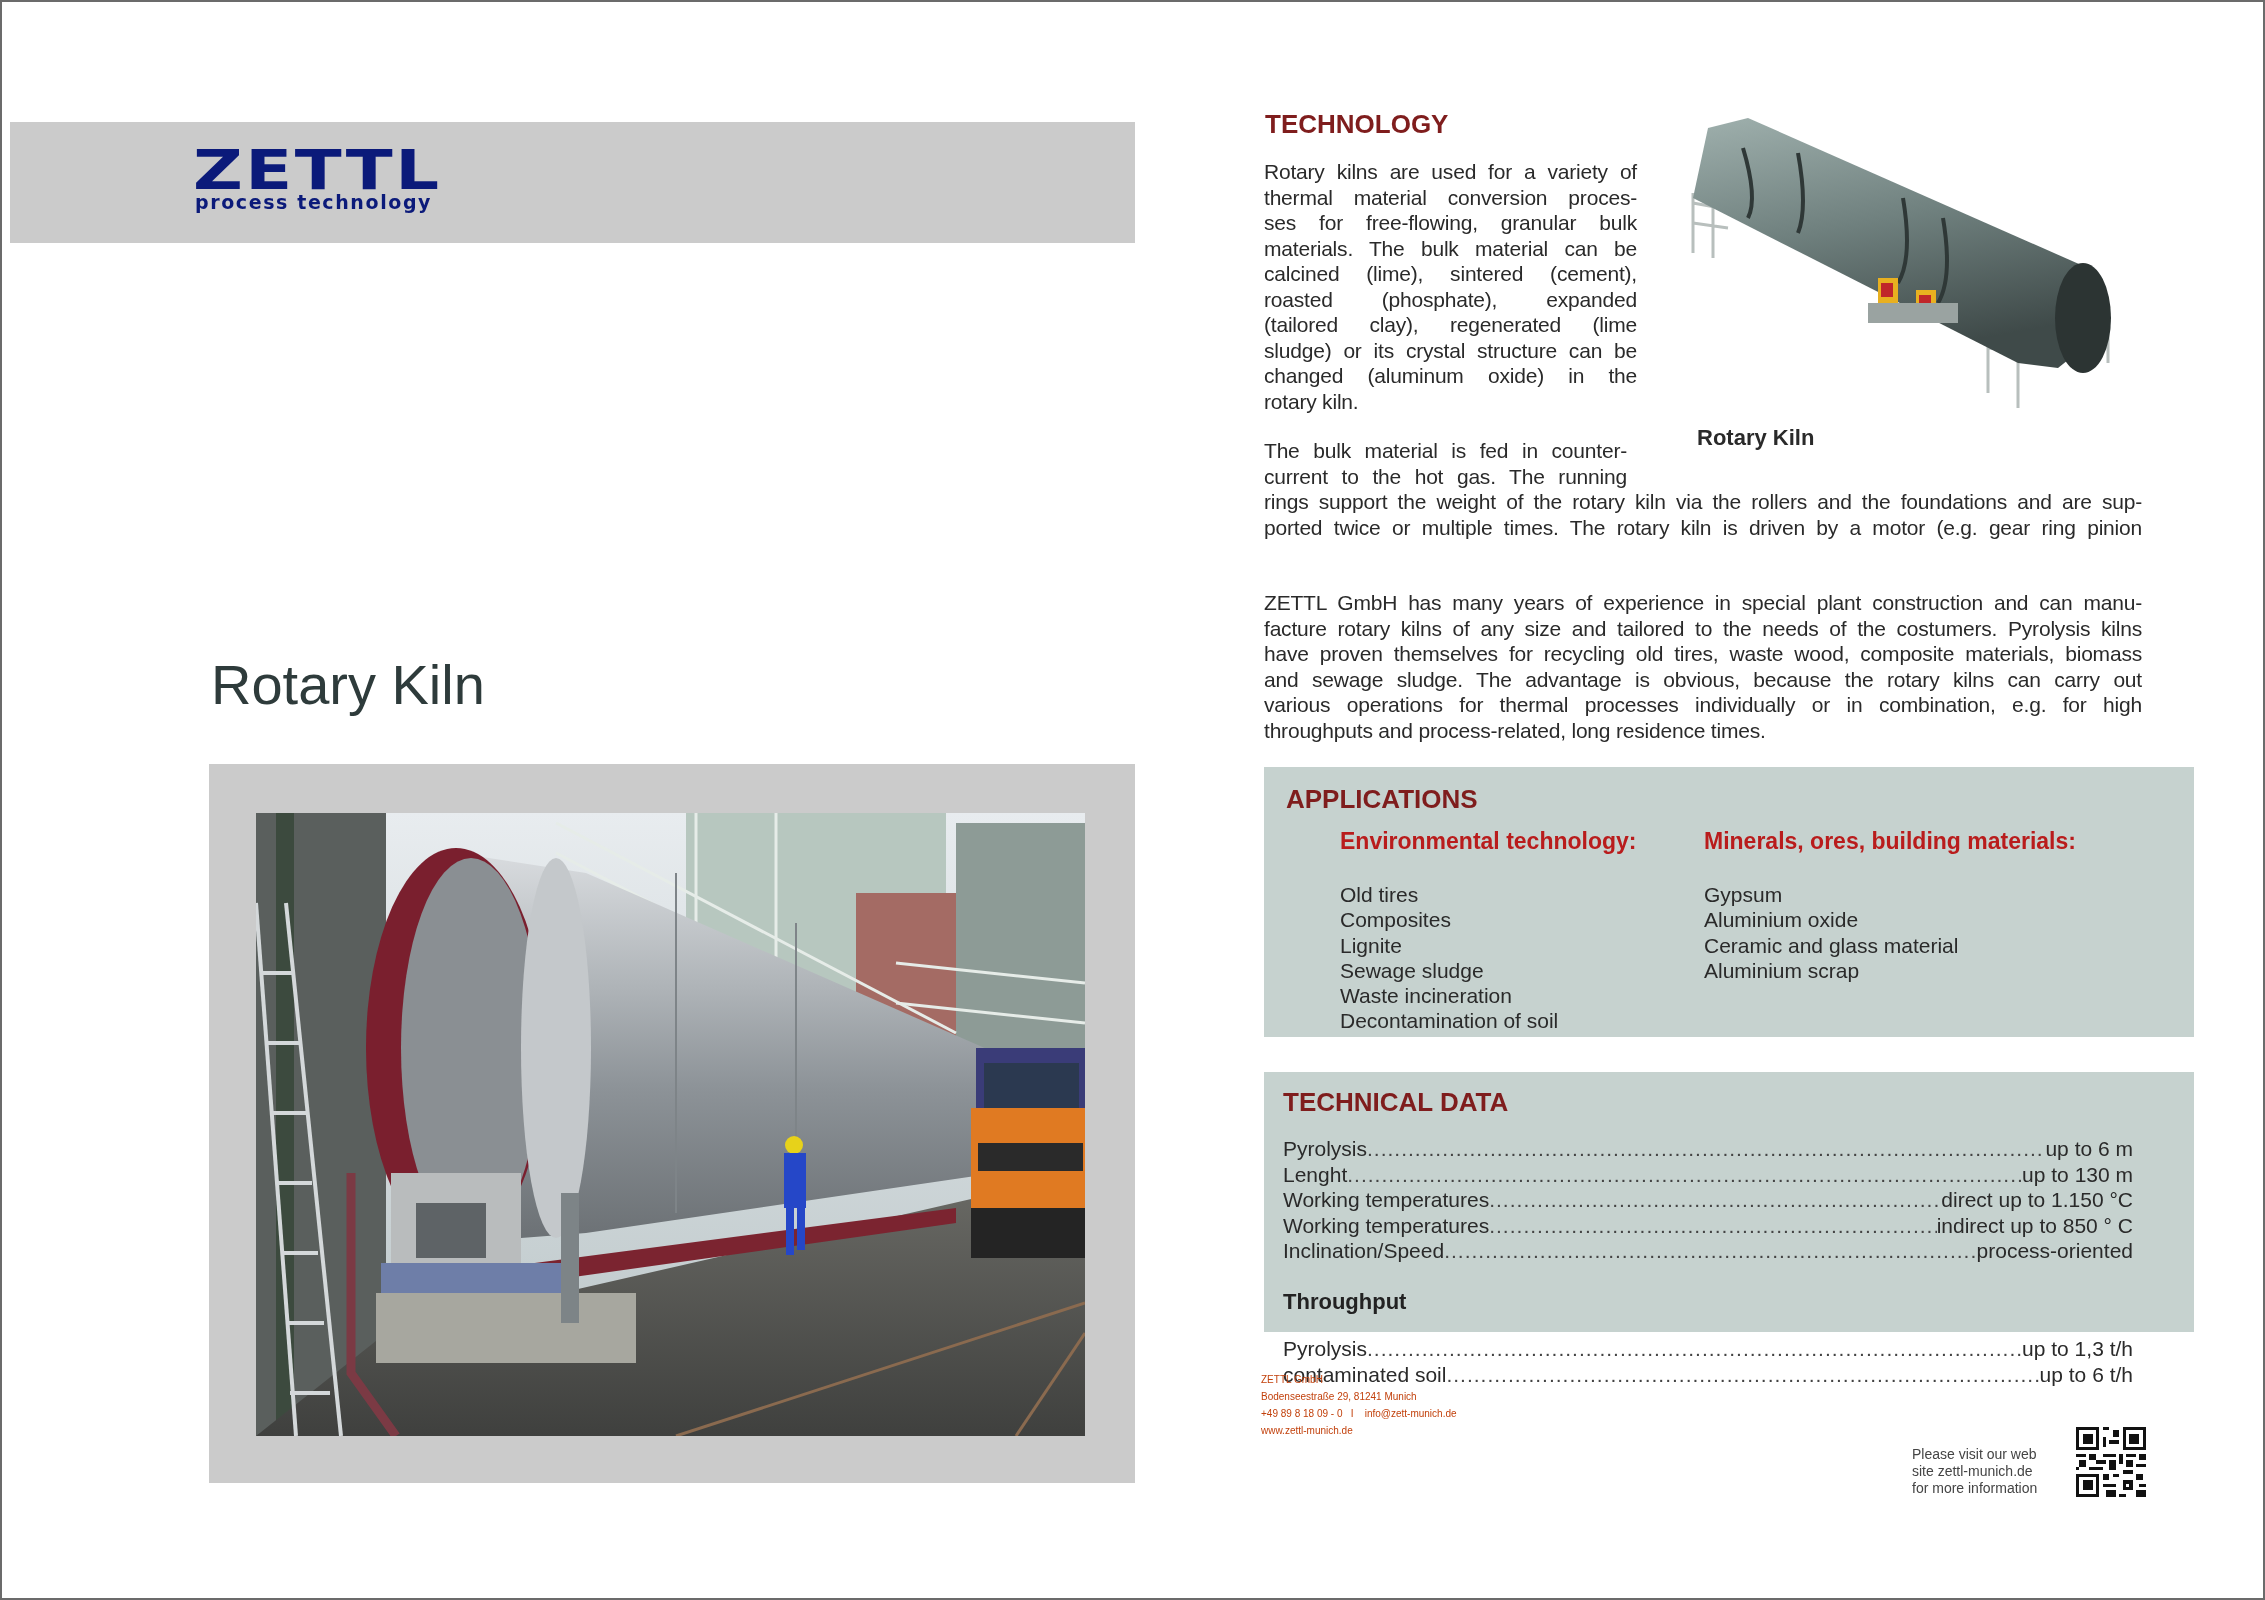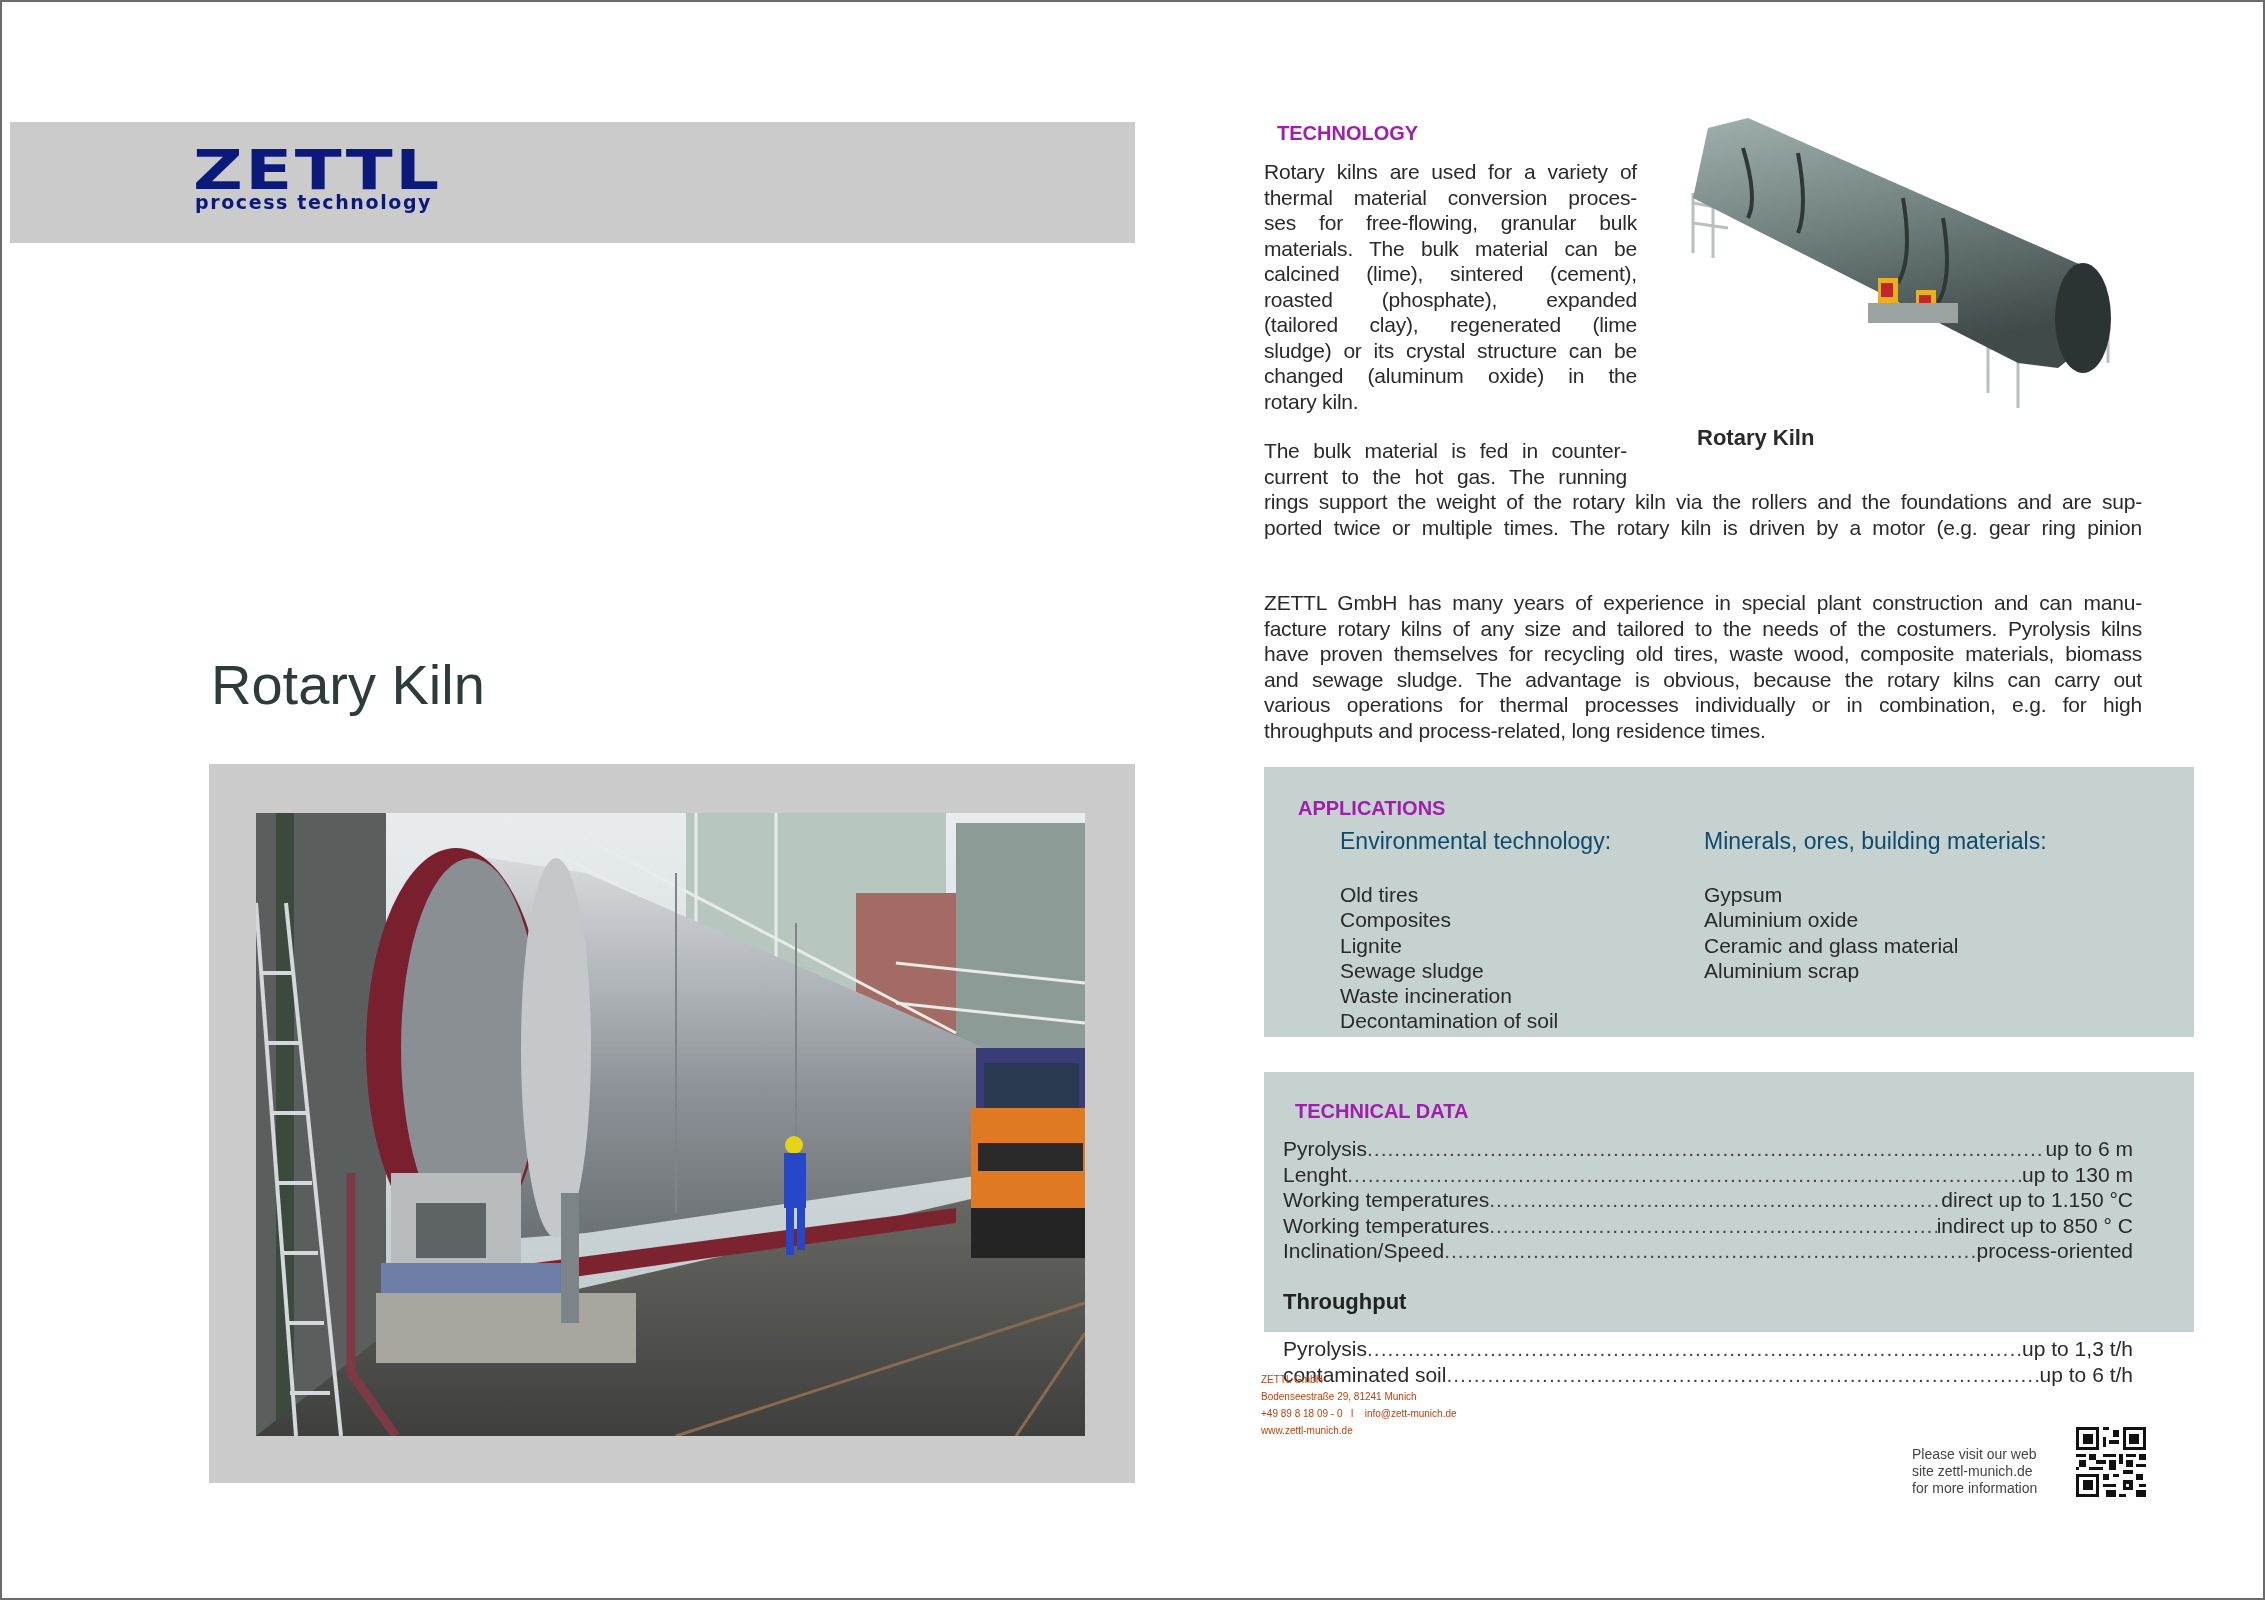--- a/index.html
+++ b/index.html
@@ -35,21 +35,21 @@
   .photo-frame {
     position: absolute; left: 209px; top: 764px; width: 926px; height: 719px;
     background: #cbcbcb;
   }
   .photo {
     position: absolute; left: 47px; top: 49px; width: 829px; height: 623px;
     overflow: hidden; background: #8f9a9c;
   }
   
   .sec-head {
-    position: absolute; font-weight: bold; font-size: 20px; color: #a21caf; line-height: 1; margin: 12px;
+    position: absolute; font-weight: bold; font-size: 26px; color: #7f1d1d; line-height: 1; margin: 0;
   }
   .body-text {
     position: absolute; font-size: 21px; line-height: 25.5px; color: #2a2a2a;
     text-align: justify; margin: 0; letter-spacing: -0.2px;
   }
   .body-text .ln { display: block; text-align-last: justify; white-space: nowrap; }
   .body-text .ln.last { text-align-last: left; }
   .render {
     position: absolute; left: 1688px; top: 118px; width: 434px; height: 300px;
   }
@@ -59,21 +59,21 @@
   .panel {
     position: absolute; left: 1264px; width: 882px; background: #c6d2cf; padding-left: 48px;
   }
   .apps { top: 767px; height: 270px; }
   .tech { top: 1072px; height: 260px; }
   .apps .sec-head { left: 22px; top: 19px; }
   .tech .sec-head { left: 19px; top: 17px; }
   .col {
     position: absolute; top: 63px;
   }
-  .col-head { font-weight: normal; font-size: 23px; color: #0c4a6e; line-height: 1; }
+  .col-head { font-weight: bold; font-size: 23px; color: #b91c1c; line-height: 1; }
   .col-list { list-style: none; margin: 0; padding: 0; position: absolute; top: 52px; left: 0; width: 400px; }
   .col-list li { font-size: 21px; line-height: 25.3px; color: #2a2a2a; white-space: nowrap; }
   .spec-list { position: absolute; left: 19px; width: 850px; margin: 0; padding: 0; list-style: none; }
   .spec-row {
     display: flex; align-items: baseline; font-size: 21px; line-height: 25.5px; color: #2a2a2a;
   }
   .spec-row .lbl { white-space: nowrap; }
   .spec-row .dots {
     flex: 1; overflow: hidden; white-space: nowrap; color: #444; letter-spacing: 1px;
   }

